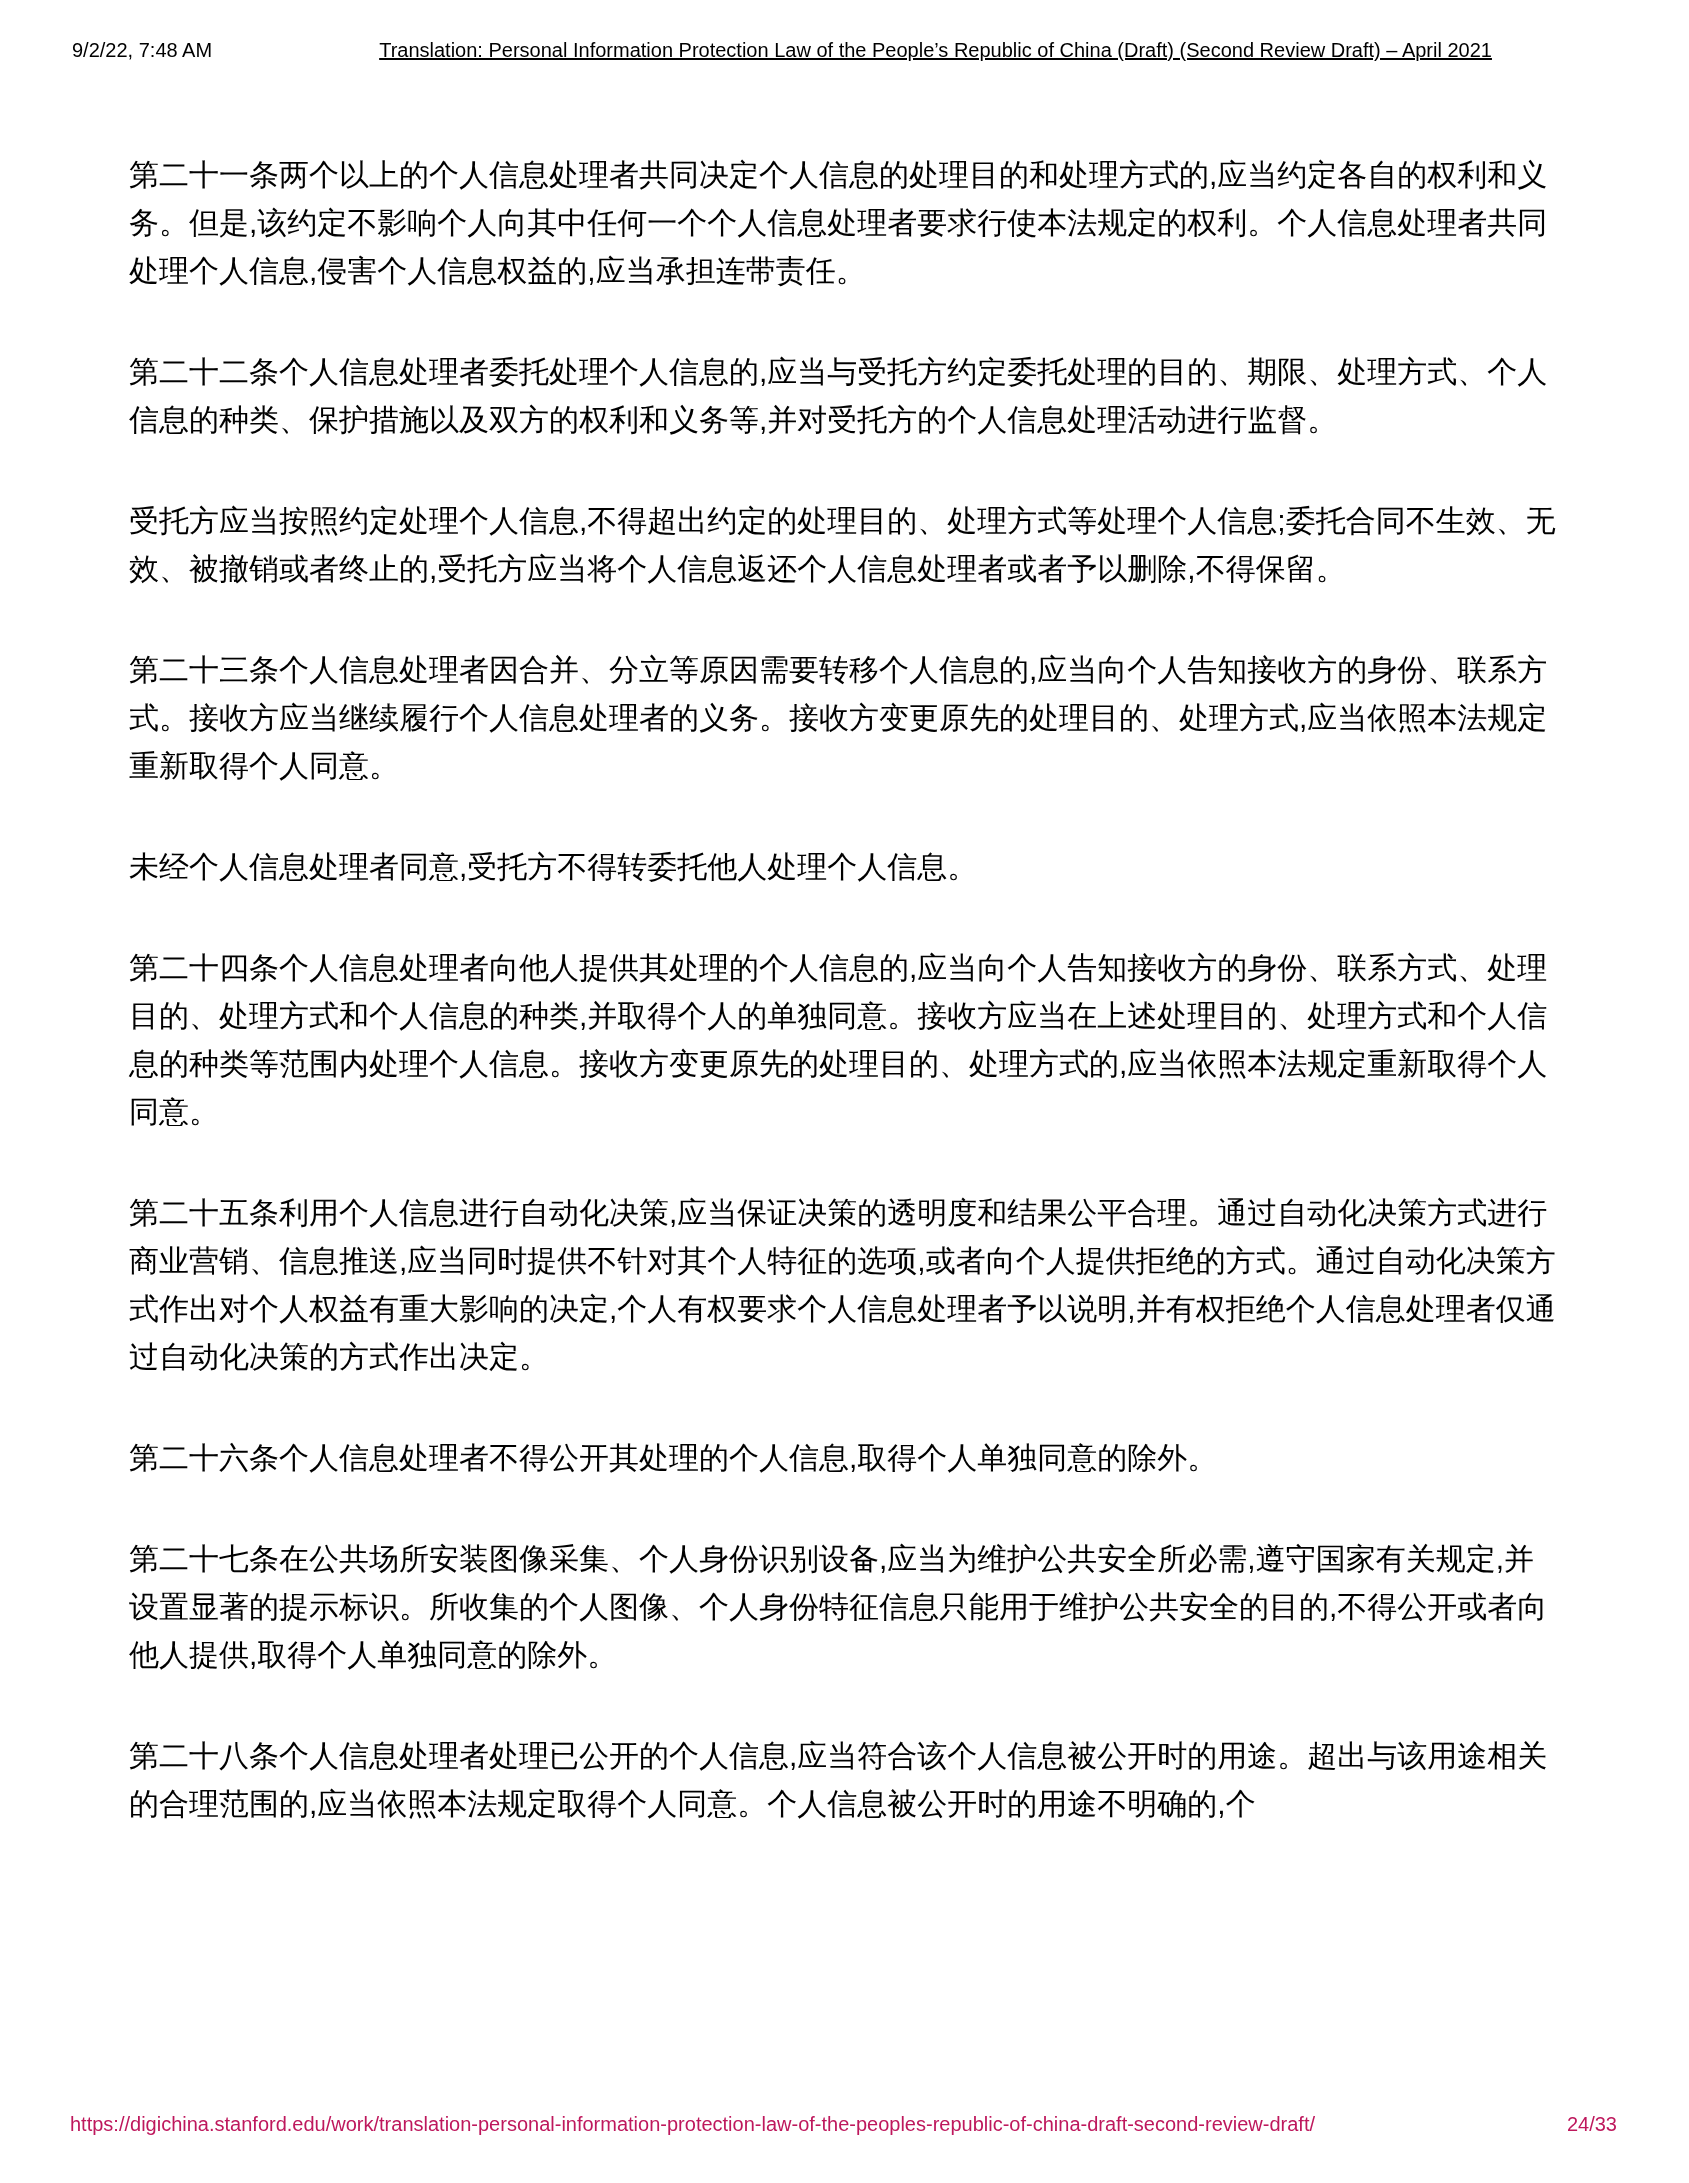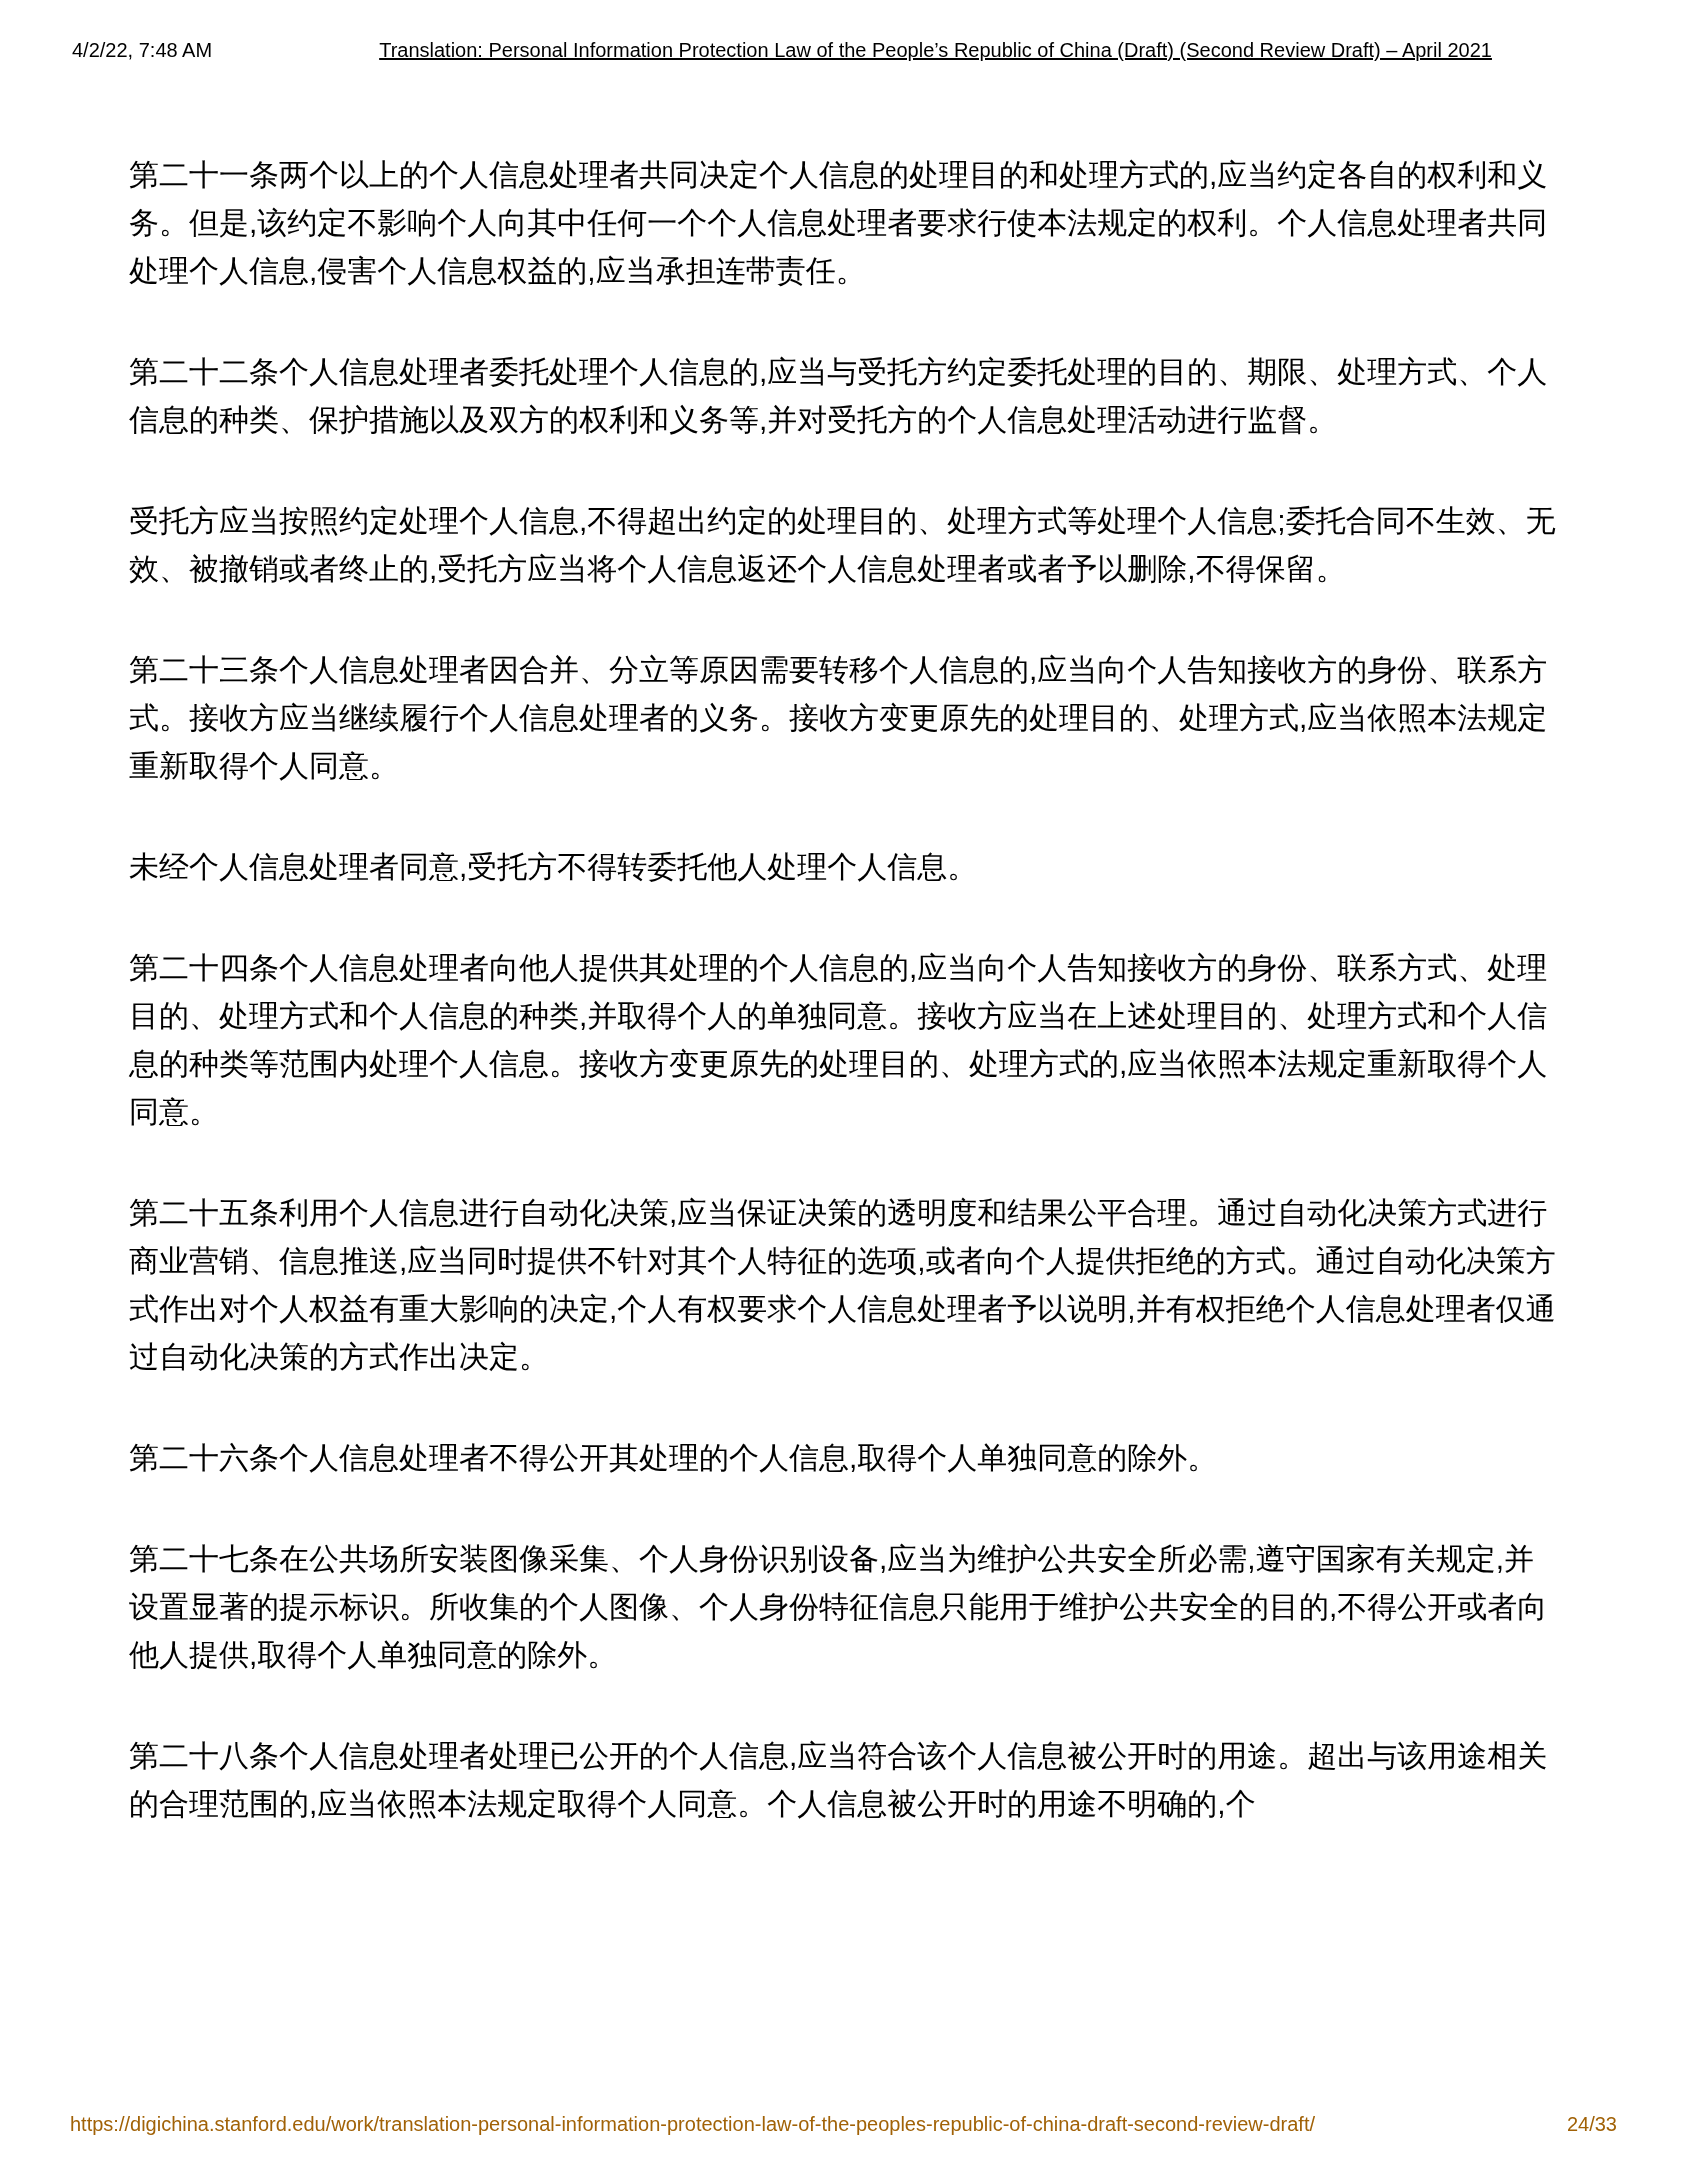--- a/index.html
+++ b/index.html
@@ -64,39 +64,39 @@
   .print-footer {
     position: absolute;
     top: 2112px;
     left: 70px;
     right: 72px;
     display: flex;
     justify-content: space-between;
     align-items: flex-start;
     font-size: 20px;
     line-height: 25px;
-    color: #a16207;
+    color: #be185d;
     white-space: nowrap;
   }
   .print-footer .source-url {
     flex: 0 1 auto;
     overflow: hidden;
   }
   .print-footer .page-indicator {
     flex: 0 0 auto;
     padding-left: 26.5px;
   }
 </style>
 </head>
 <body>
 
 <div class="page">
 
   <div class="print-header">
-    <span class="datetime">4/2/22, 7:48 AM</span>
+    <span class="datetime">9/2/22, 7:48 AM</span>
     <span class="doc-title">Translation: Personal Information Protection Law of the People’s Republic of China (Draft) (Second Review Draft) – April 2021</span>
   </div>
 
   <div class="doc-body">
     <p>第二十一条两个以上的个人信息处理者共同决定个人信息的处理目的和处理方式的,应当约定各自的权利和义务。但是,该约定不影响个人向其中任何一个个人信息处理者要求行使本法规定的权利。个人信息处理者共同处理个人信息,侵害个人信息权益的,应当承担连带责任。</p>
     <p>第二十二条个人信息处理者委托处理个人信息的,应当与受托方约定委托处理的目的、期限、处理方式、个人信息的种类、保护措施以及双方的权利和义务等,并对受托方的个人信息处理活动进行监督。</p>
     <p>受托方应当按照约定处理个人信息,不得超出约定的处理目的、处理方式等处理个人信息;委托合同不生效、无效、被撤销或者终止的,受托方应当将个人信息返还个人信息处理者或者予以删除,不得保留。</p>
     <p>第二十三条个人信息处理者因合并、分立等原因需要转移个人信息的,应当向个人告知接收方的身份、联系方式。接收方应当继续履行个人信息处理者的义务。接收方变更原先的处理目的、处理方式,应当依照本法规定重新取得个人同意。</p>
     <p>未经个人信息处理者同意,受托方不得转委托他人处理个人信息。</p>
     <p>第二十四条个人信息处理者向他人提供其处理的个人信息的,应当向个人告知接收方的身份、联系方式、处理目的、处理方式和个人信息的种类,并取得个人的单独同意。接收方应当在上述处理目的、处理方式和个人信息的种类等范围内处理个人信息。接收方变更原先的处理目的、处理方式的,应当依照本法规定重新取得个人同意。</p>

